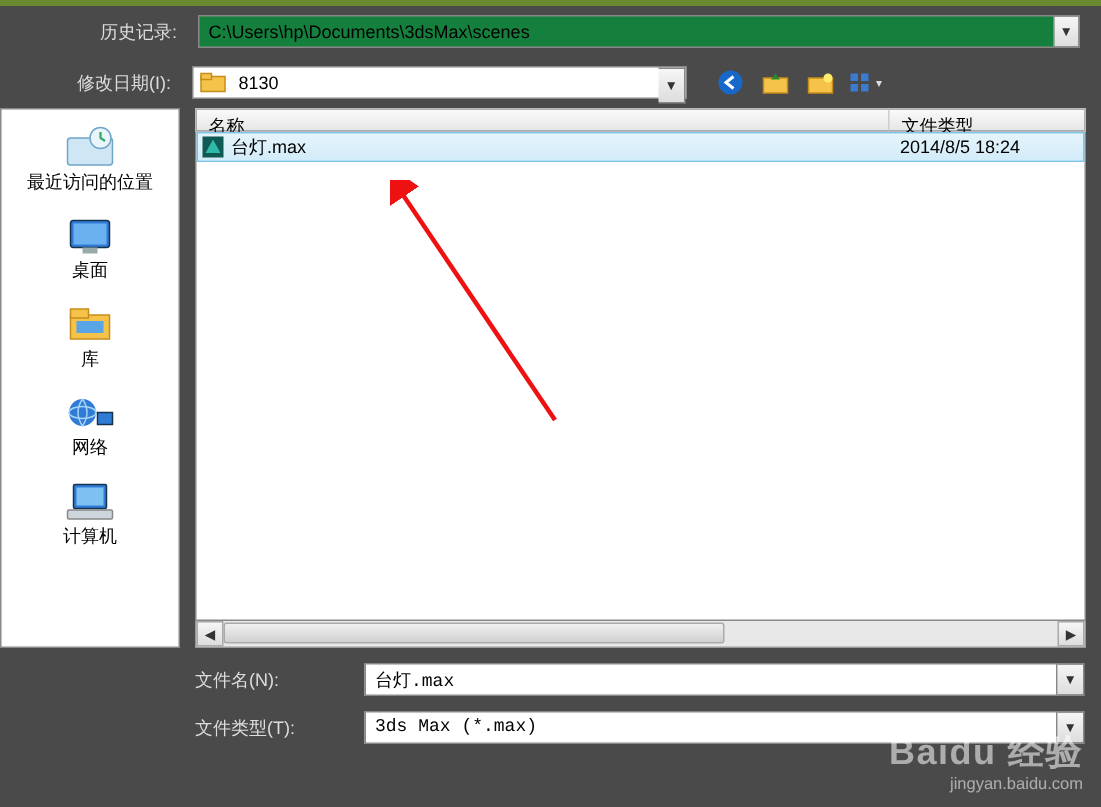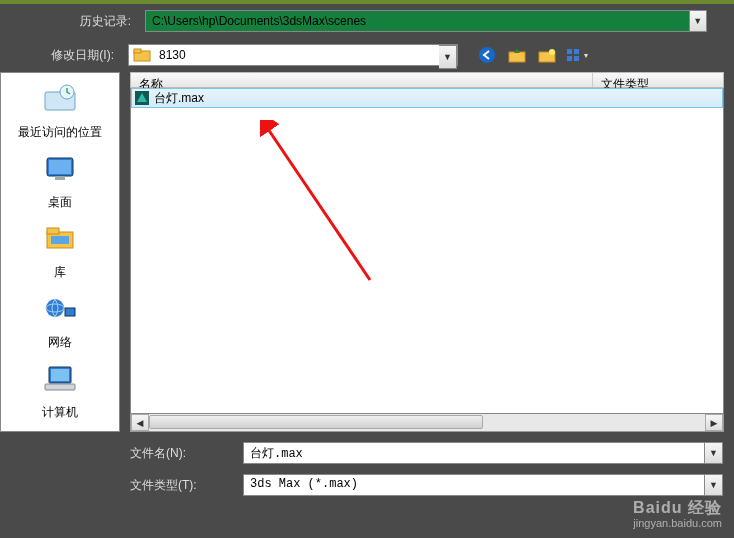--- a/index.html
+++ b/index.html
@@ -9,21 +9,21 @@
     background: #4a4a4a;
     width: 734px;
     height: 538px;
     overflow: hidden;
     position: relative;
   }
   .top-bar { background: #6b8a2f; height: 4px; }
   .row {
     display: flex;
     align-items: center;
-    padding: 6px 27px;
+    padding: 6px 14px;
     gap: 8px;
   }
   .label-col {
     width: 110px;
     text-align: right;
     color: #ddd;
     font-size: 12px;
     padding-right: 6px;
   }
   .history-input {
@@ -92,21 +92,21 @@
     display: flex;
     flex-direction: column;
     align-items: center;
     padding-top: 4px;
     height: 360px;
   }
   .place-item {
     display: flex;
     flex-direction: column;
     align-items: center;
-    gap: 11px;
+    gap: 0;
     padding: 6px 4px;
     width: 100%;
     cursor: pointer;
     color: #000;
     font-size: 12px;
   }
   .place-icon { width: 36px; height: 30px; display:flex; align-items:center; justify-content:center; }
   .file-panel {
     flex: 1;
     display: flex;
@@ -181,21 +181,21 @@
   }
   .watermark {
     position:absolute;
     right: 12px; bottom: 8px;
     color: rgba(255,255,255,0.55);
     text-align:right;
     font-size: 11px;
     line-height:1.2;
     pointer-events:none;
   }
-  .watermark .big { font-size: 16px; font-weight:bold; letter-spacing:1px; }
+  .watermark .big { font-size: 24px; font-weight:bold; letter-spacing:1px; }
 </style>
 </head>
 <body>
 
 <div class="top-bar"></div>
 
 <div class="row">
   <div class="label-col">历史记录:</div>
   <div class="history-input">
     <input class="text-input" type="text" value="C:\Users\hp\Documents\3dsMax\scenes" style="">
@@ -309,20 +309,21 @@
     </div>
     <div class="file-list">
       <div class="file-row">
         <div class="fic">
           <svg width="16" height="16">
               <rect x="1" y="1" width="14" height="14" fill="#0f5a52"></rect>
               <path d="M3 12 L8 3 L13 12 Z" fill="#2fb9a9"></path>
             </svg>
         </div>
         <div class="fname">台灯.max</div>
+        <div class="fdate">2014/8/5 18:24</div>
       </div>
     </div>
     <div class="hscroll">
       <div class="arrow">◀</div>
       <div class="track">
         <div class="thumb"></div>
       </div>
       <div class="arrow">▶</div>
     </div>
   </div>

